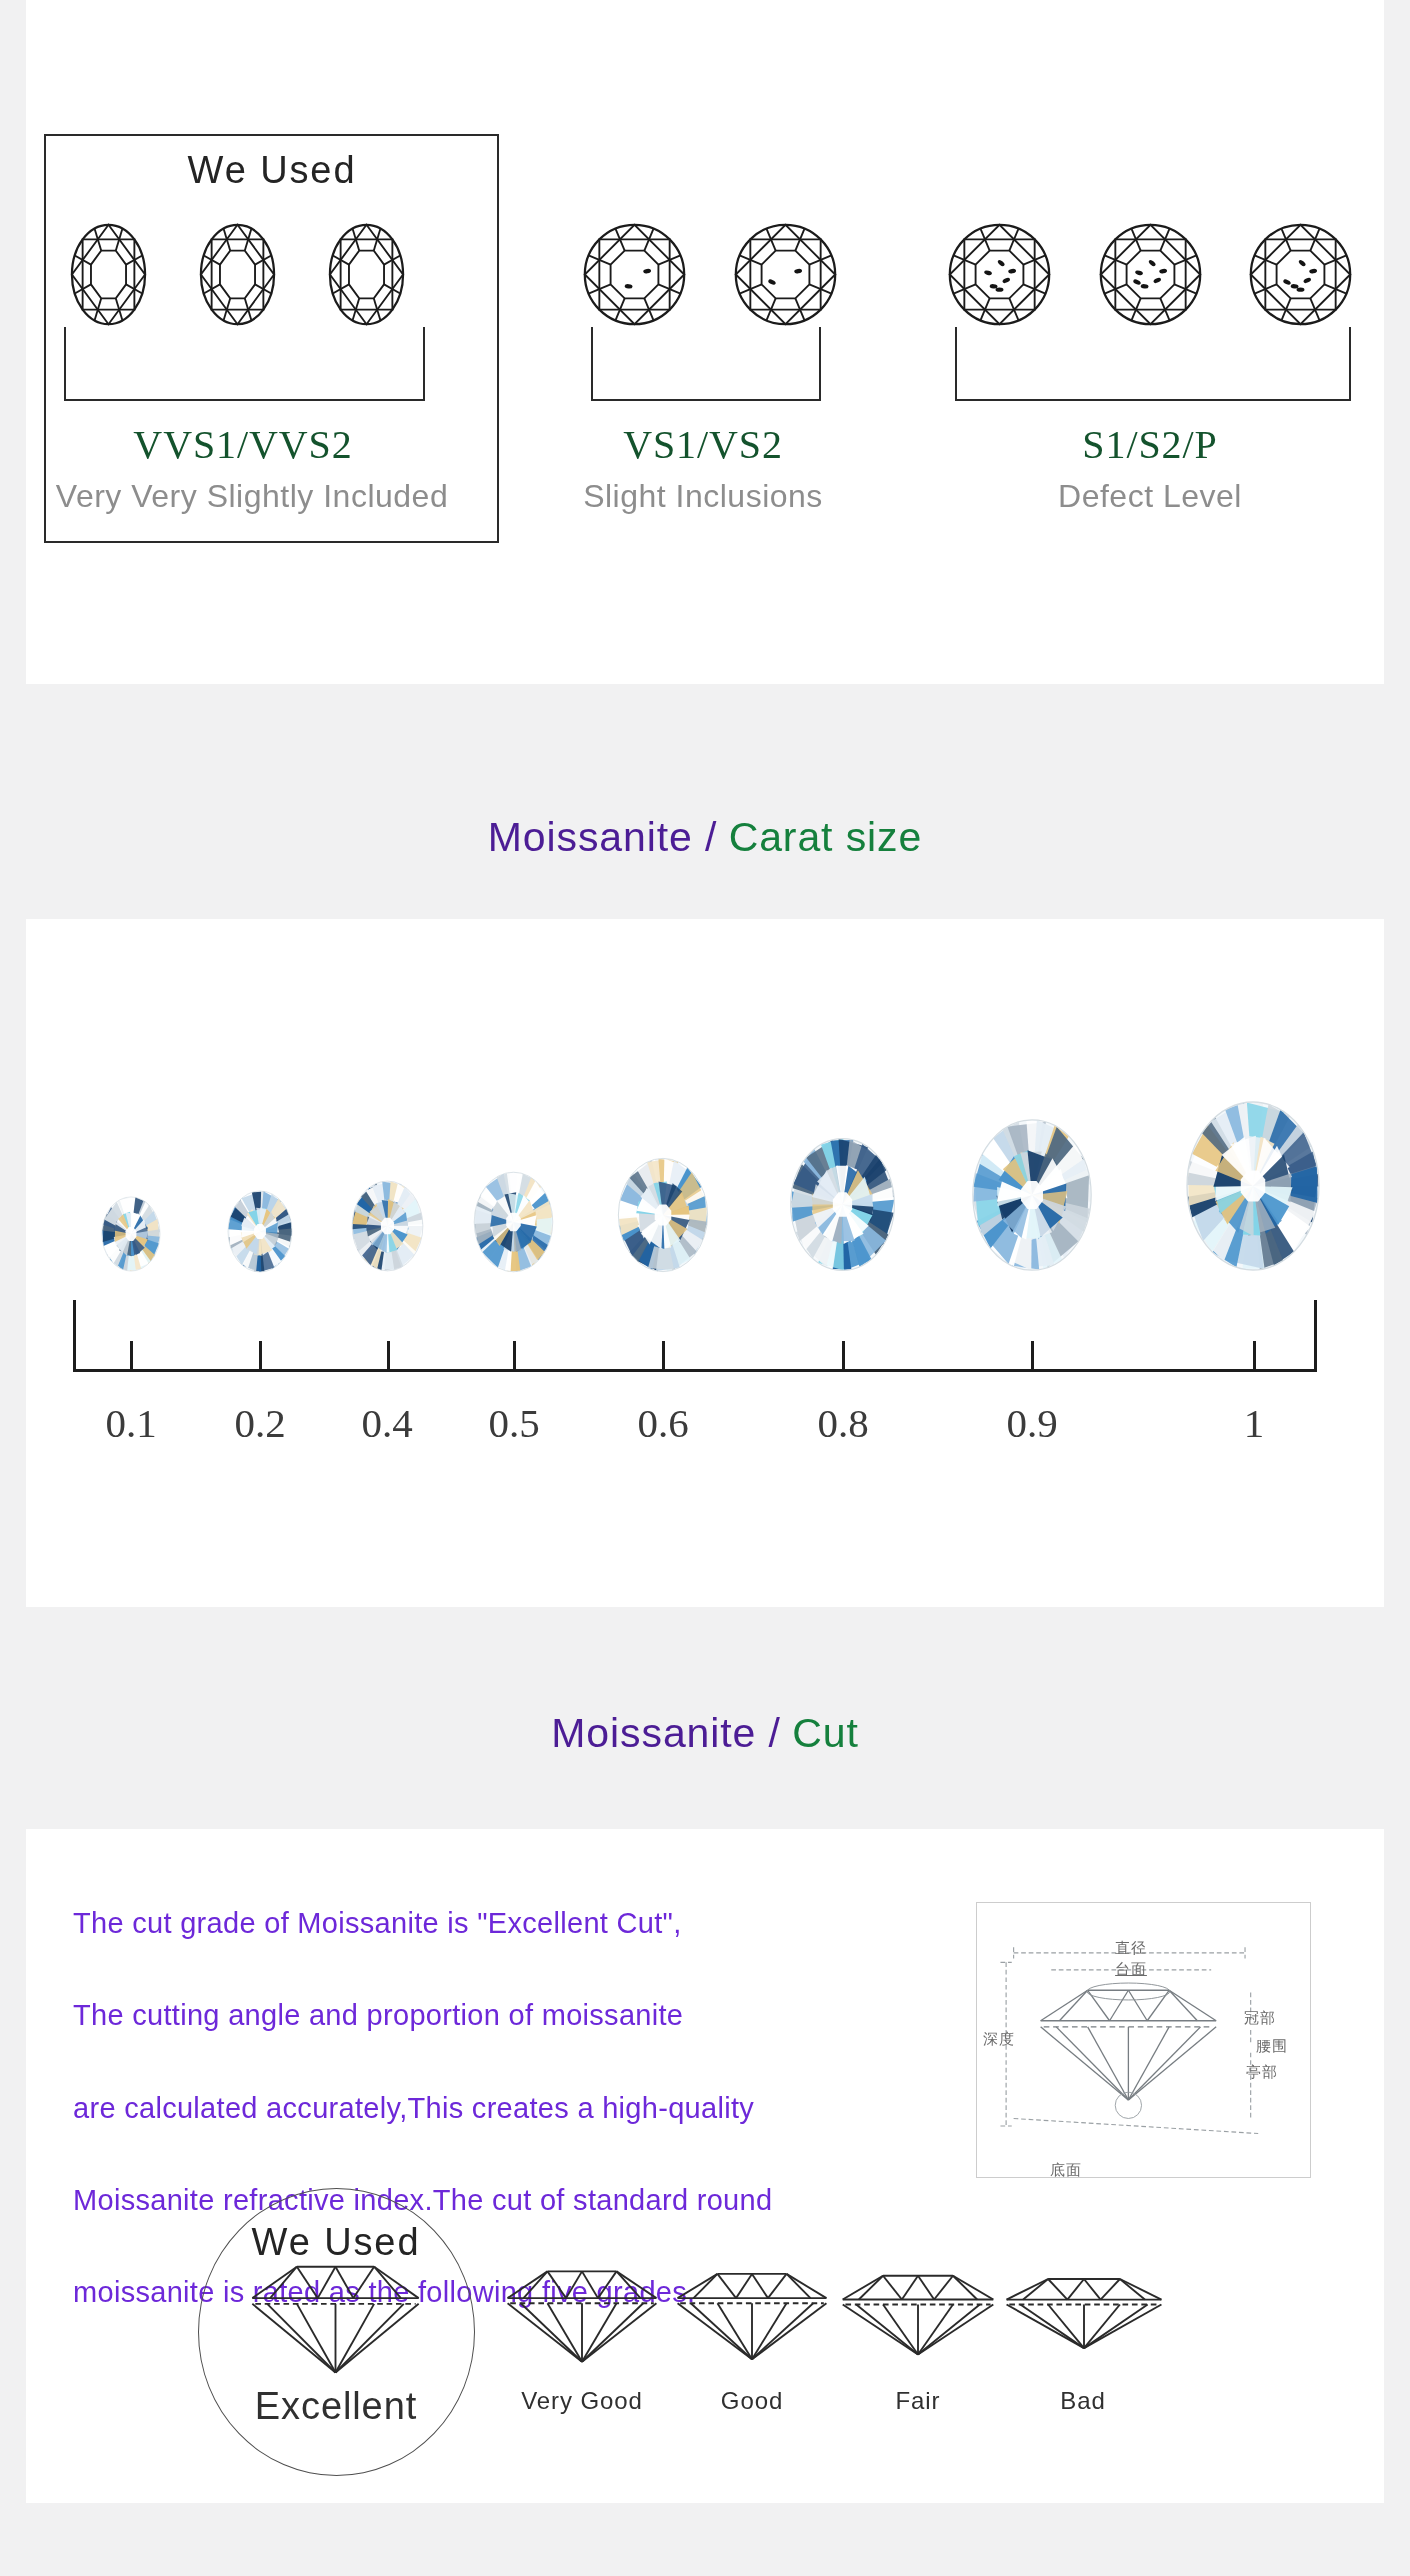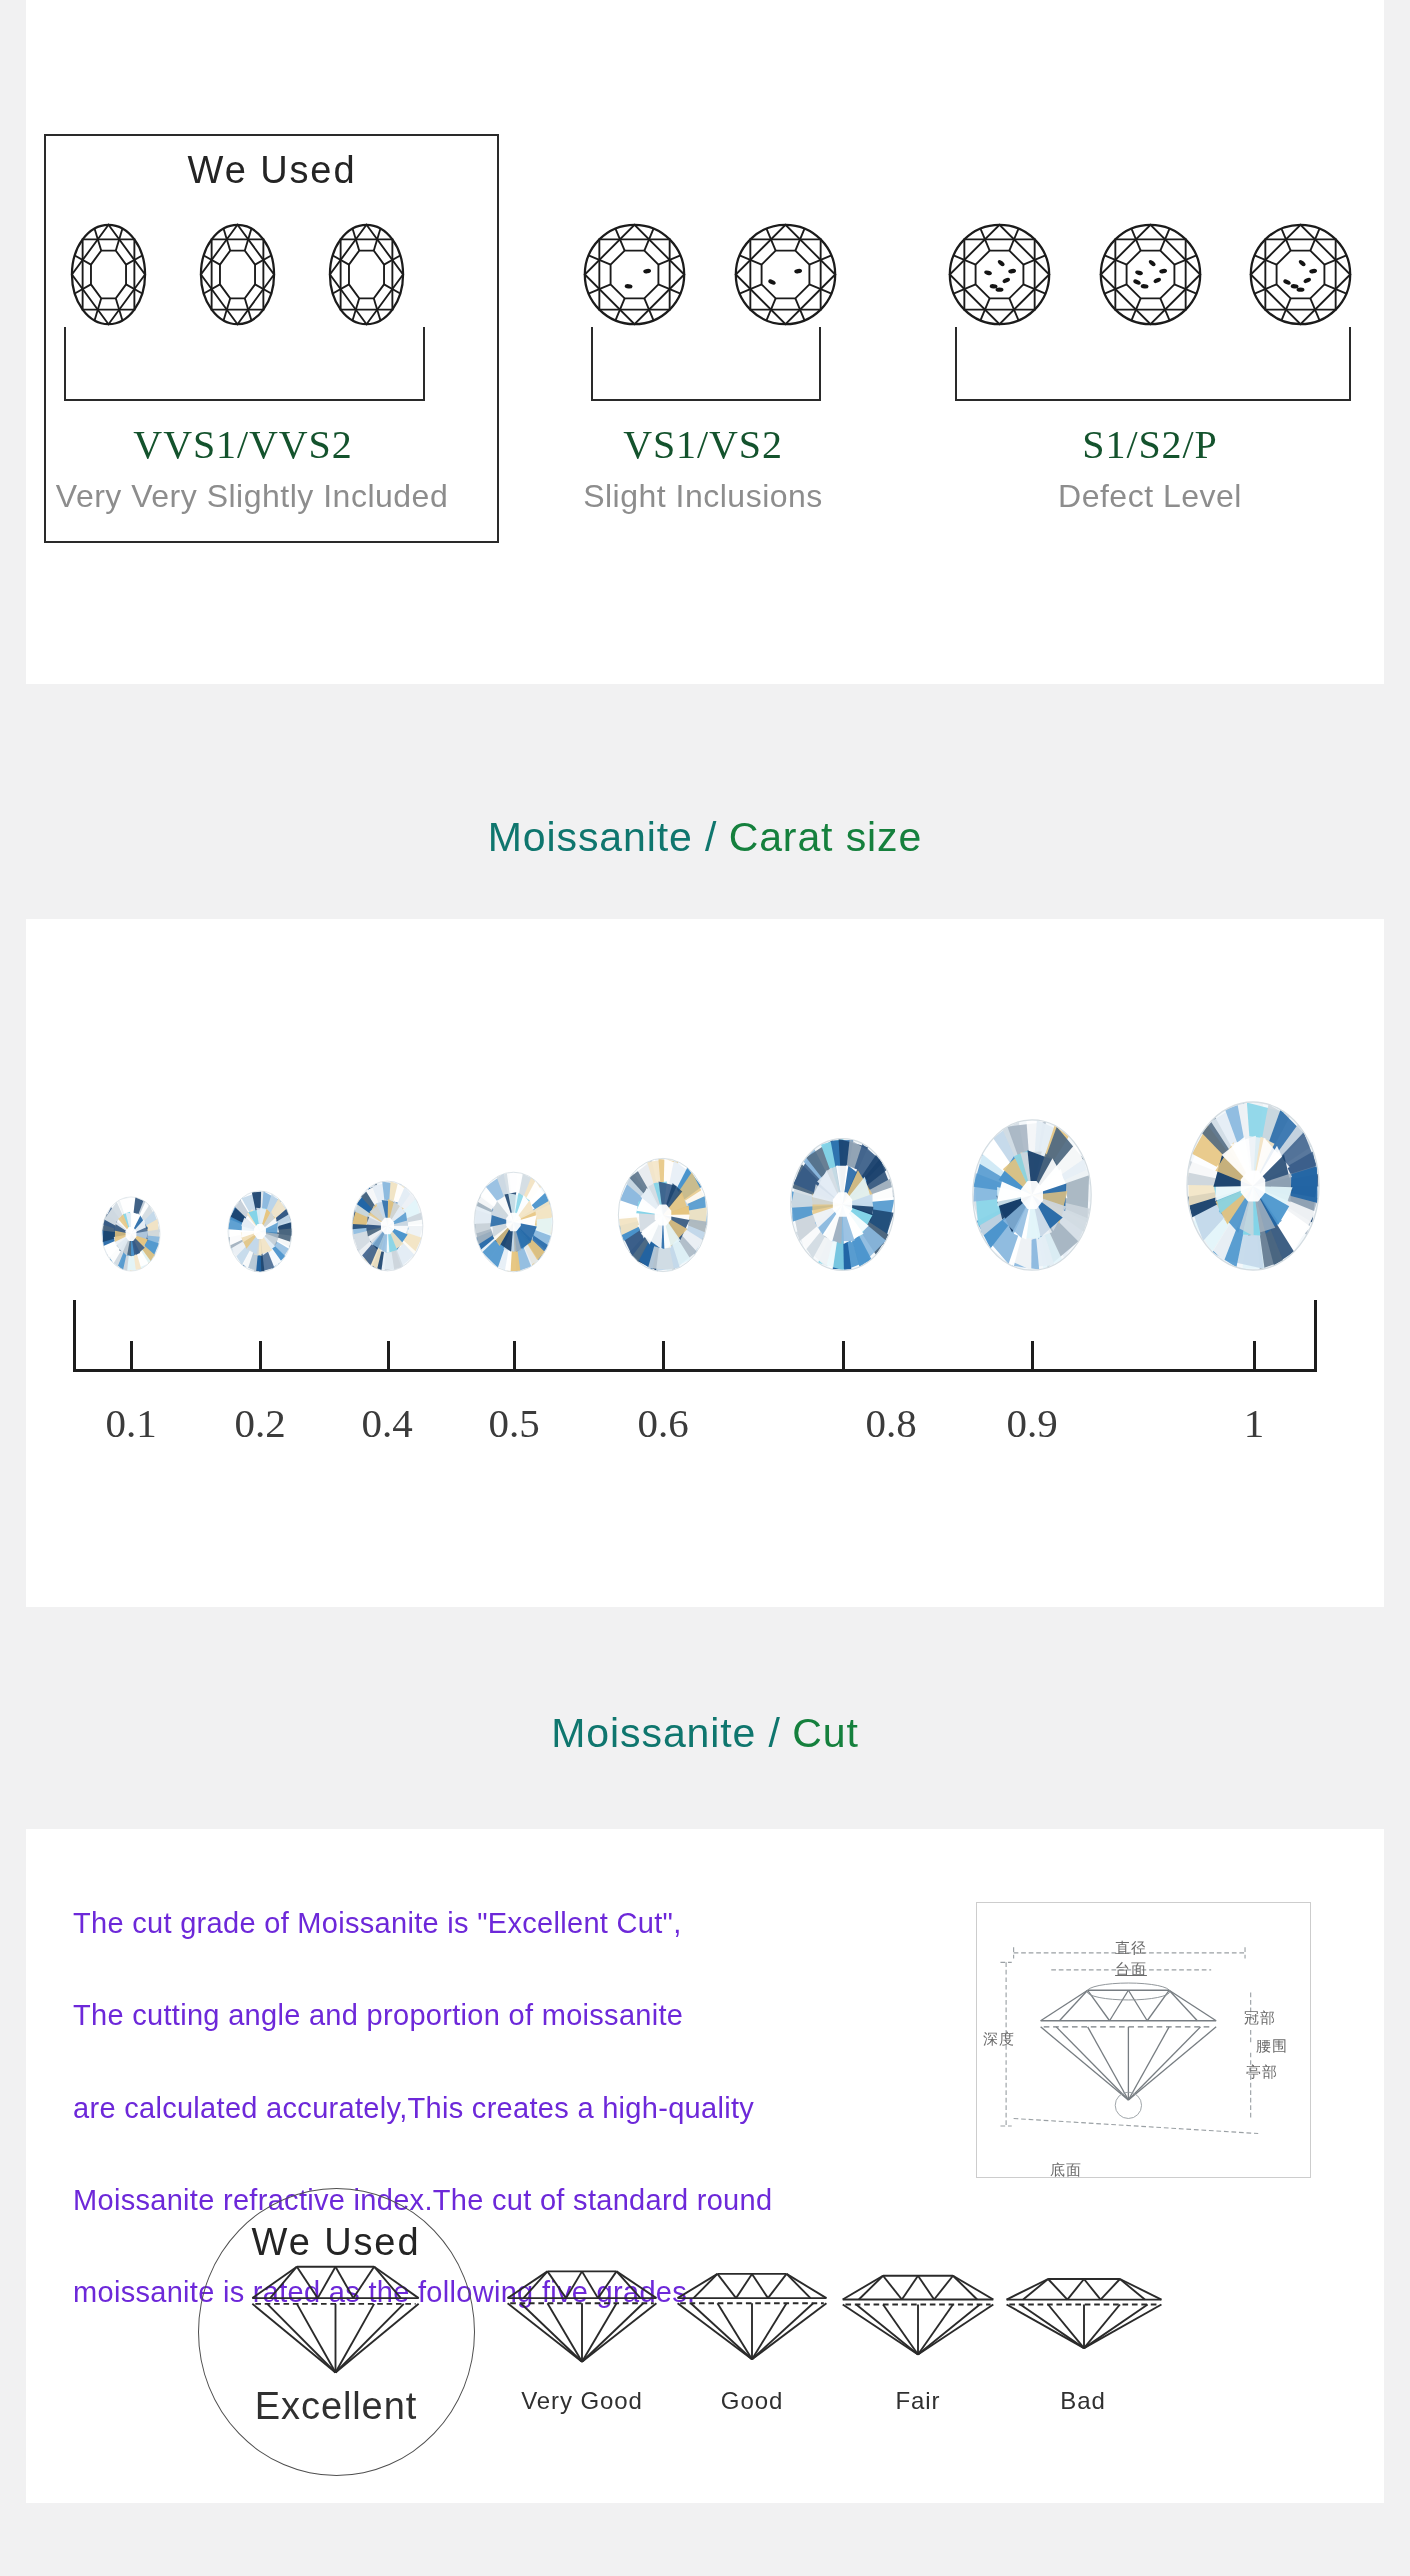--- a/index.html
+++ b/index.html
@@ -8,21 +8,21 @@
     background:#f1f1f2;
     font-family:"Liberation Sans", sans-serif;
   }
   .abs{position:absolute;}
   .card{position:absolute;left:26px;width:1358px;background:#ffffff;}
   .ctr{transform:translateX(-50%);white-space:nowrap;}
   .badge-text{font-weight:300;letter-spacing:1.9px;color:#242424;font-size:38px;}
   .grade-title{font-family:"Liberation Serif", serif;font-size:40px;color:#14532d;letter-spacing:0.9px;}
   .grade-sub{font-weight:300;font-size:32px;color:#8d8d8d;letter-spacing:0.5px;}
   .band-title{font-weight:300;font-size:41px;letter-spacing:0.9px;}
-  .band-title .muted{color:#0f766e;}
+  .band-title .muted{color:#4c1d95;}
   .band-title .strong{color:#15803d;margin-left:11.3px;}
   .bracket{position:absolute;border-left:2.8px solid #2a2a2a;border-right:2.8px solid #2a2a2a;border-bottom:2.8px solid #2a2a2a;height:72px;top:327px;}
   .ruler-base{position:absolute;background:#1d1d1d;height:2.8px;top:1369px;}
   .tick{position:absolute;background:#1d1d1d;width:2.8px;}
   .carat-num{position:absolute;font-family:"Liberation Serif", serif;font-size:41px;color:#3b3b3b;top:1399px;}
   .para-line{position:absolute;left:73px;font-weight:300;font-size:29px;color:#6d28d9;letter-spacing:0.3px;white-space:nowrap;}
   .cn-label{position:absolute;font-size:15px;color:#6b6b6b;letter-spacing:0.9px;}
   .grade-label{position:absolute;top:2387px;font-weight:300;font-size:24px;color:#303030;letter-spacing:0.9px;}
 </style>
 </head>
@@ -629,21 +629,21 @@
     <div class="tick" style="left: 842px; top: 1341px; height: 31px;"></div>
     <div class="tick" style="left: 1031px; top: 1341px; height: 31px;"></div>
     <div class="tick" style="left: 1253px; top: 1341px; height: 31px;"></div>
   </div>
 <div id="carat-labels">
     <div class="carat-num ctr" style="left: 131px;">0.1</div>
     <div class="carat-num ctr" style="left: 260px;">0.2</div>
     <div class="carat-num ctr" style="left: 387px;">0.4</div>
     <div class="carat-num ctr" style="left: 514px;">0.5</div>
     <div class="carat-num ctr" style="left: 663px;">0.6</div>
-    <div class="carat-num ctr" style="left: 891px;">0.8</div>
+    <div class="carat-num ctr" style="left: 843px;">0.8</div>
     <div class="carat-num ctr" style="left: 1032px;">0.9</div>
     <div class="carat-num ctr" style="left: 1254px;">1</div>
   </div>
 
 <div class="abs ctr band-title" style="left:705px;top:1710px;">
   <span class="muted">Moissanite /</span><span class="strong">Cut</span>
 </div>
 
 <div class="card" style="top:1829px;height:674px;"></div>
 

